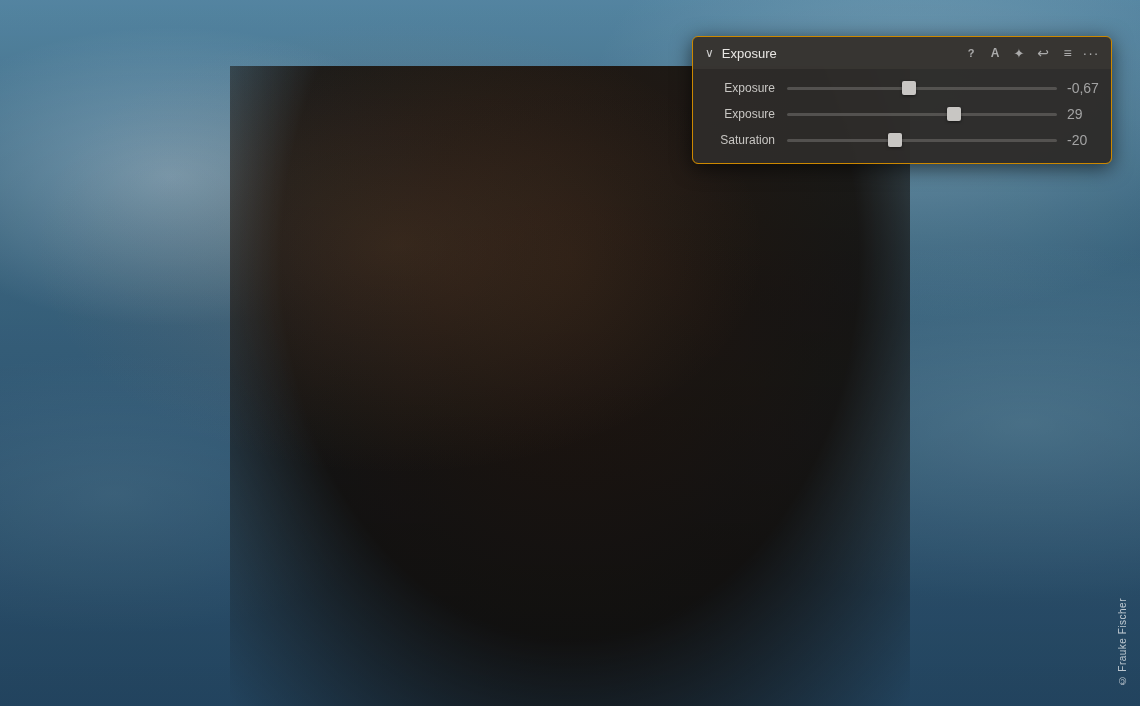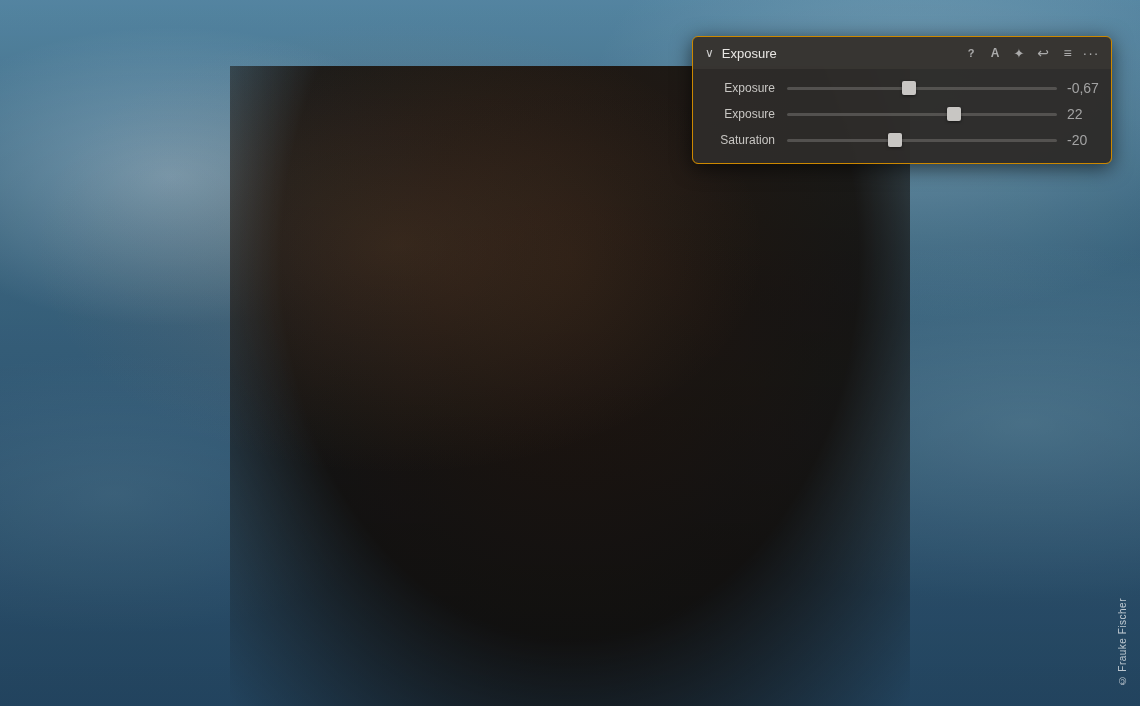--- a/index.html
+++ b/index.html
@@ -247,21 +247,21 @@
       <span class="slider-value">-0,67</span>
     </div>
 
     <div class="slider-row">
       <span class="slider-label">Exposure</span>
       <div class="slider-track-container">
         <div class="slider-track">
           <div class="slider-thumb" style="left: 62%;"></div>
         </div>
       </div>
-      <span class="slider-value">22</span>
+      <span class="slider-value">29</span>
     </div>
 
 
     <div class="slider-row">
       <span class="slider-label">Saturation</span>
       <div class="slider-track-container">
         <div class="slider-track">
           <div class="slider-thumb" style="left: 40%;"></div>
         </div>
       </div>

